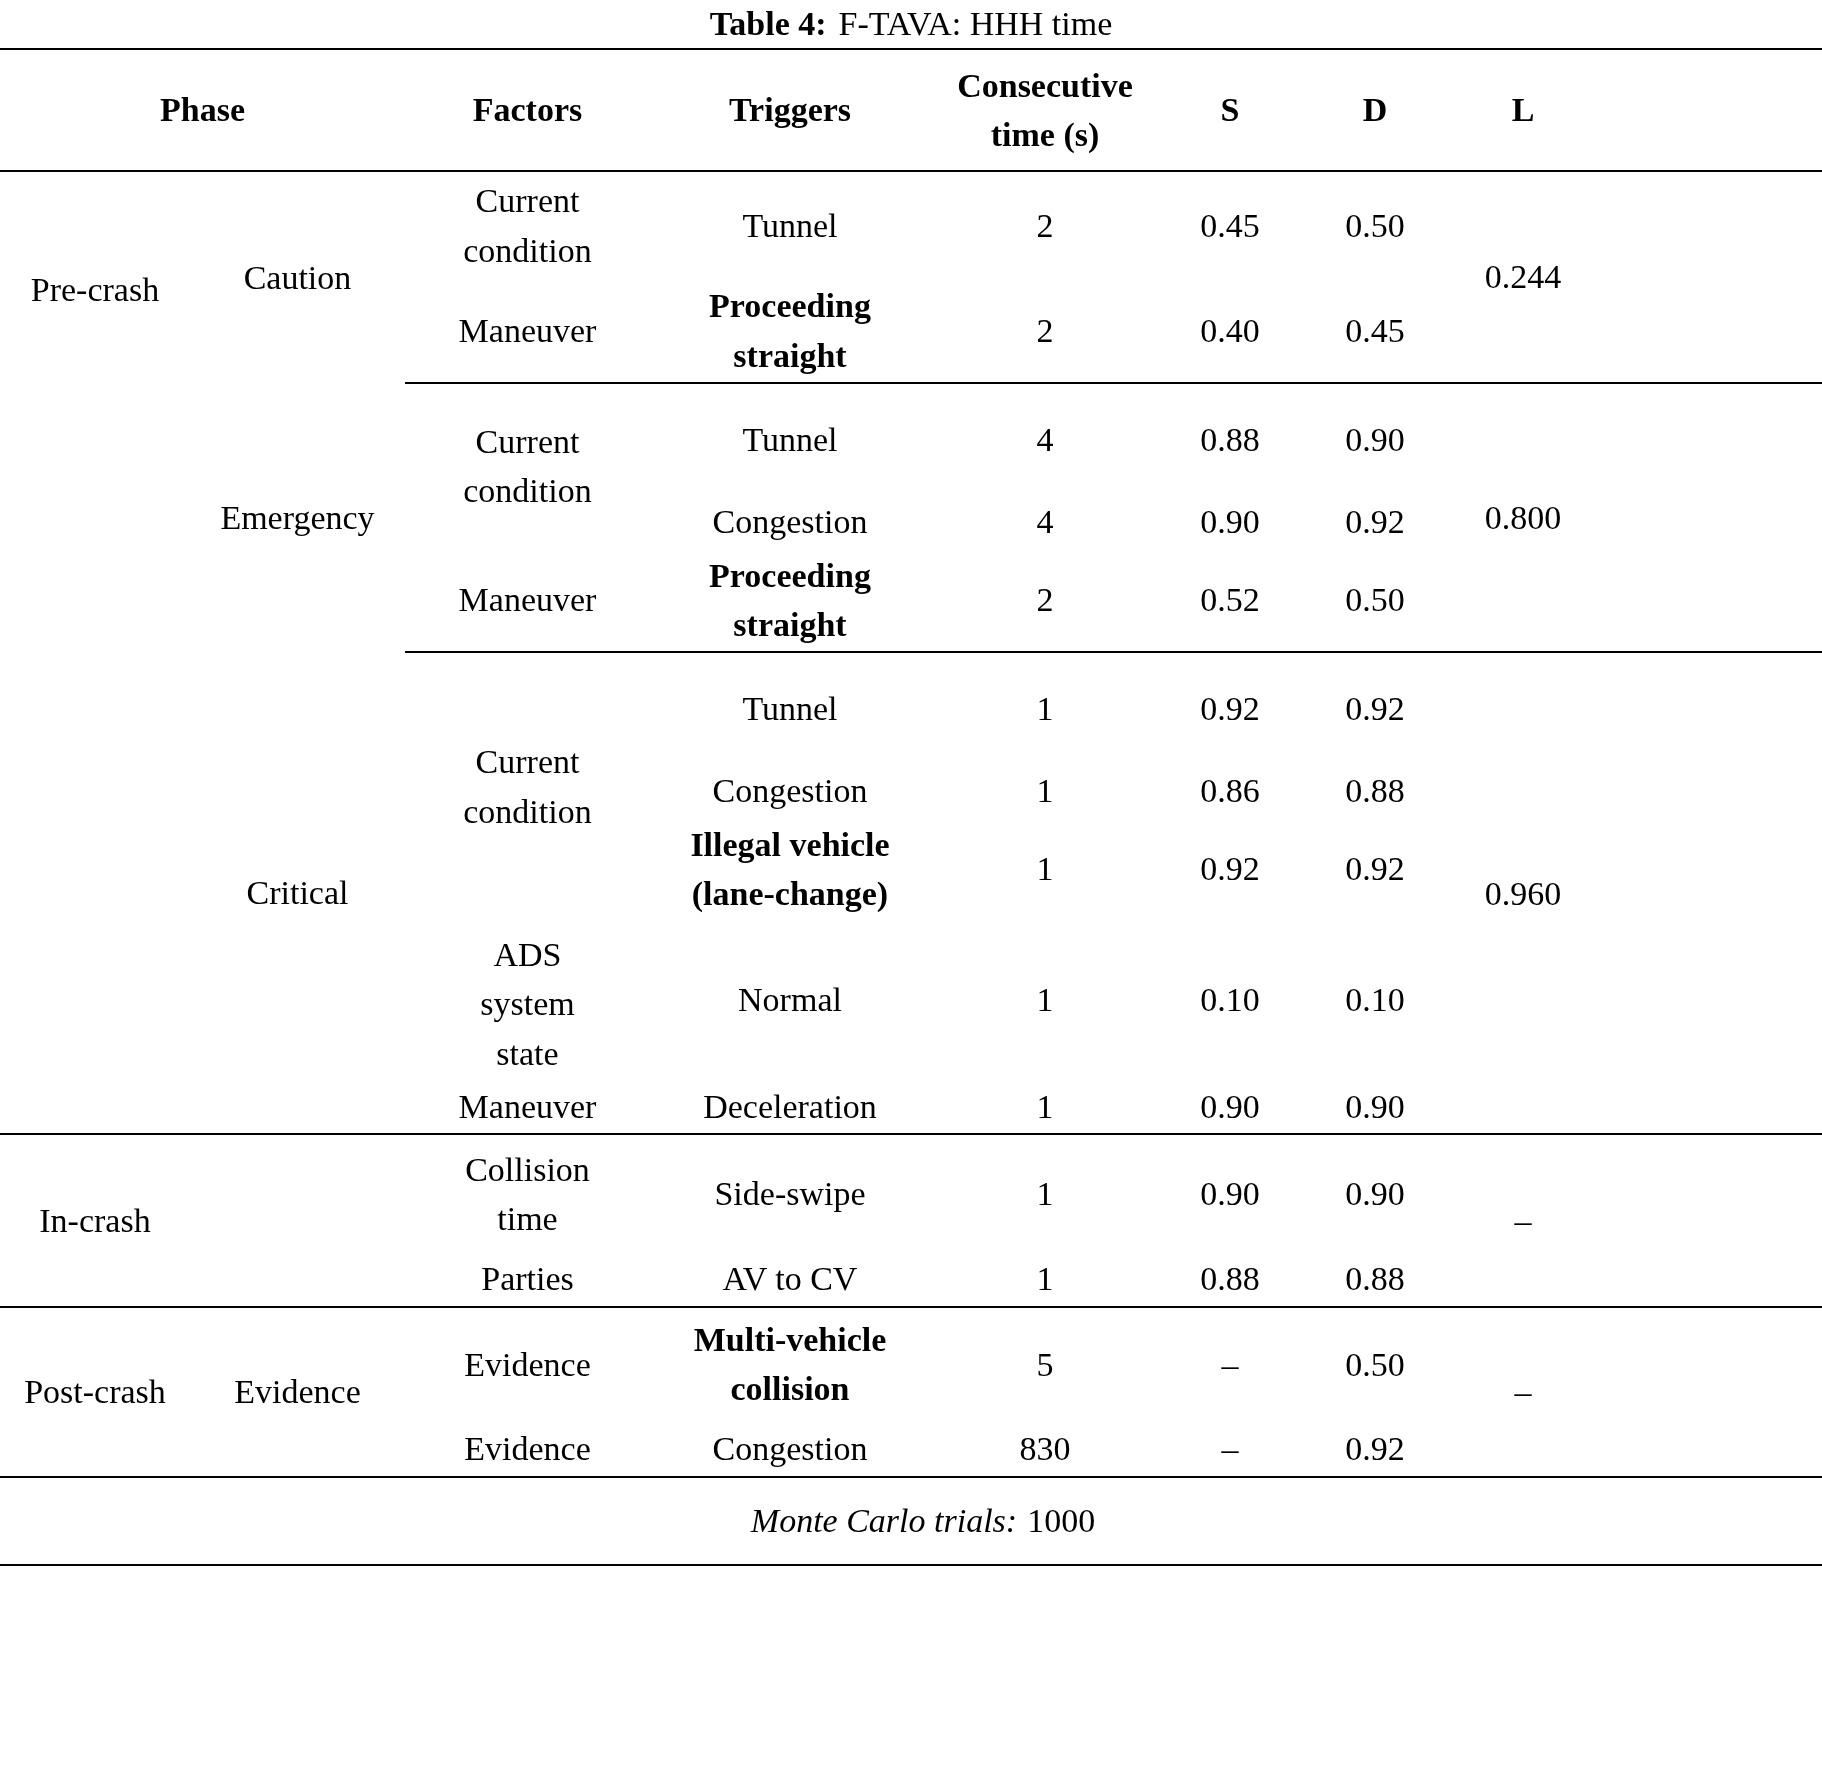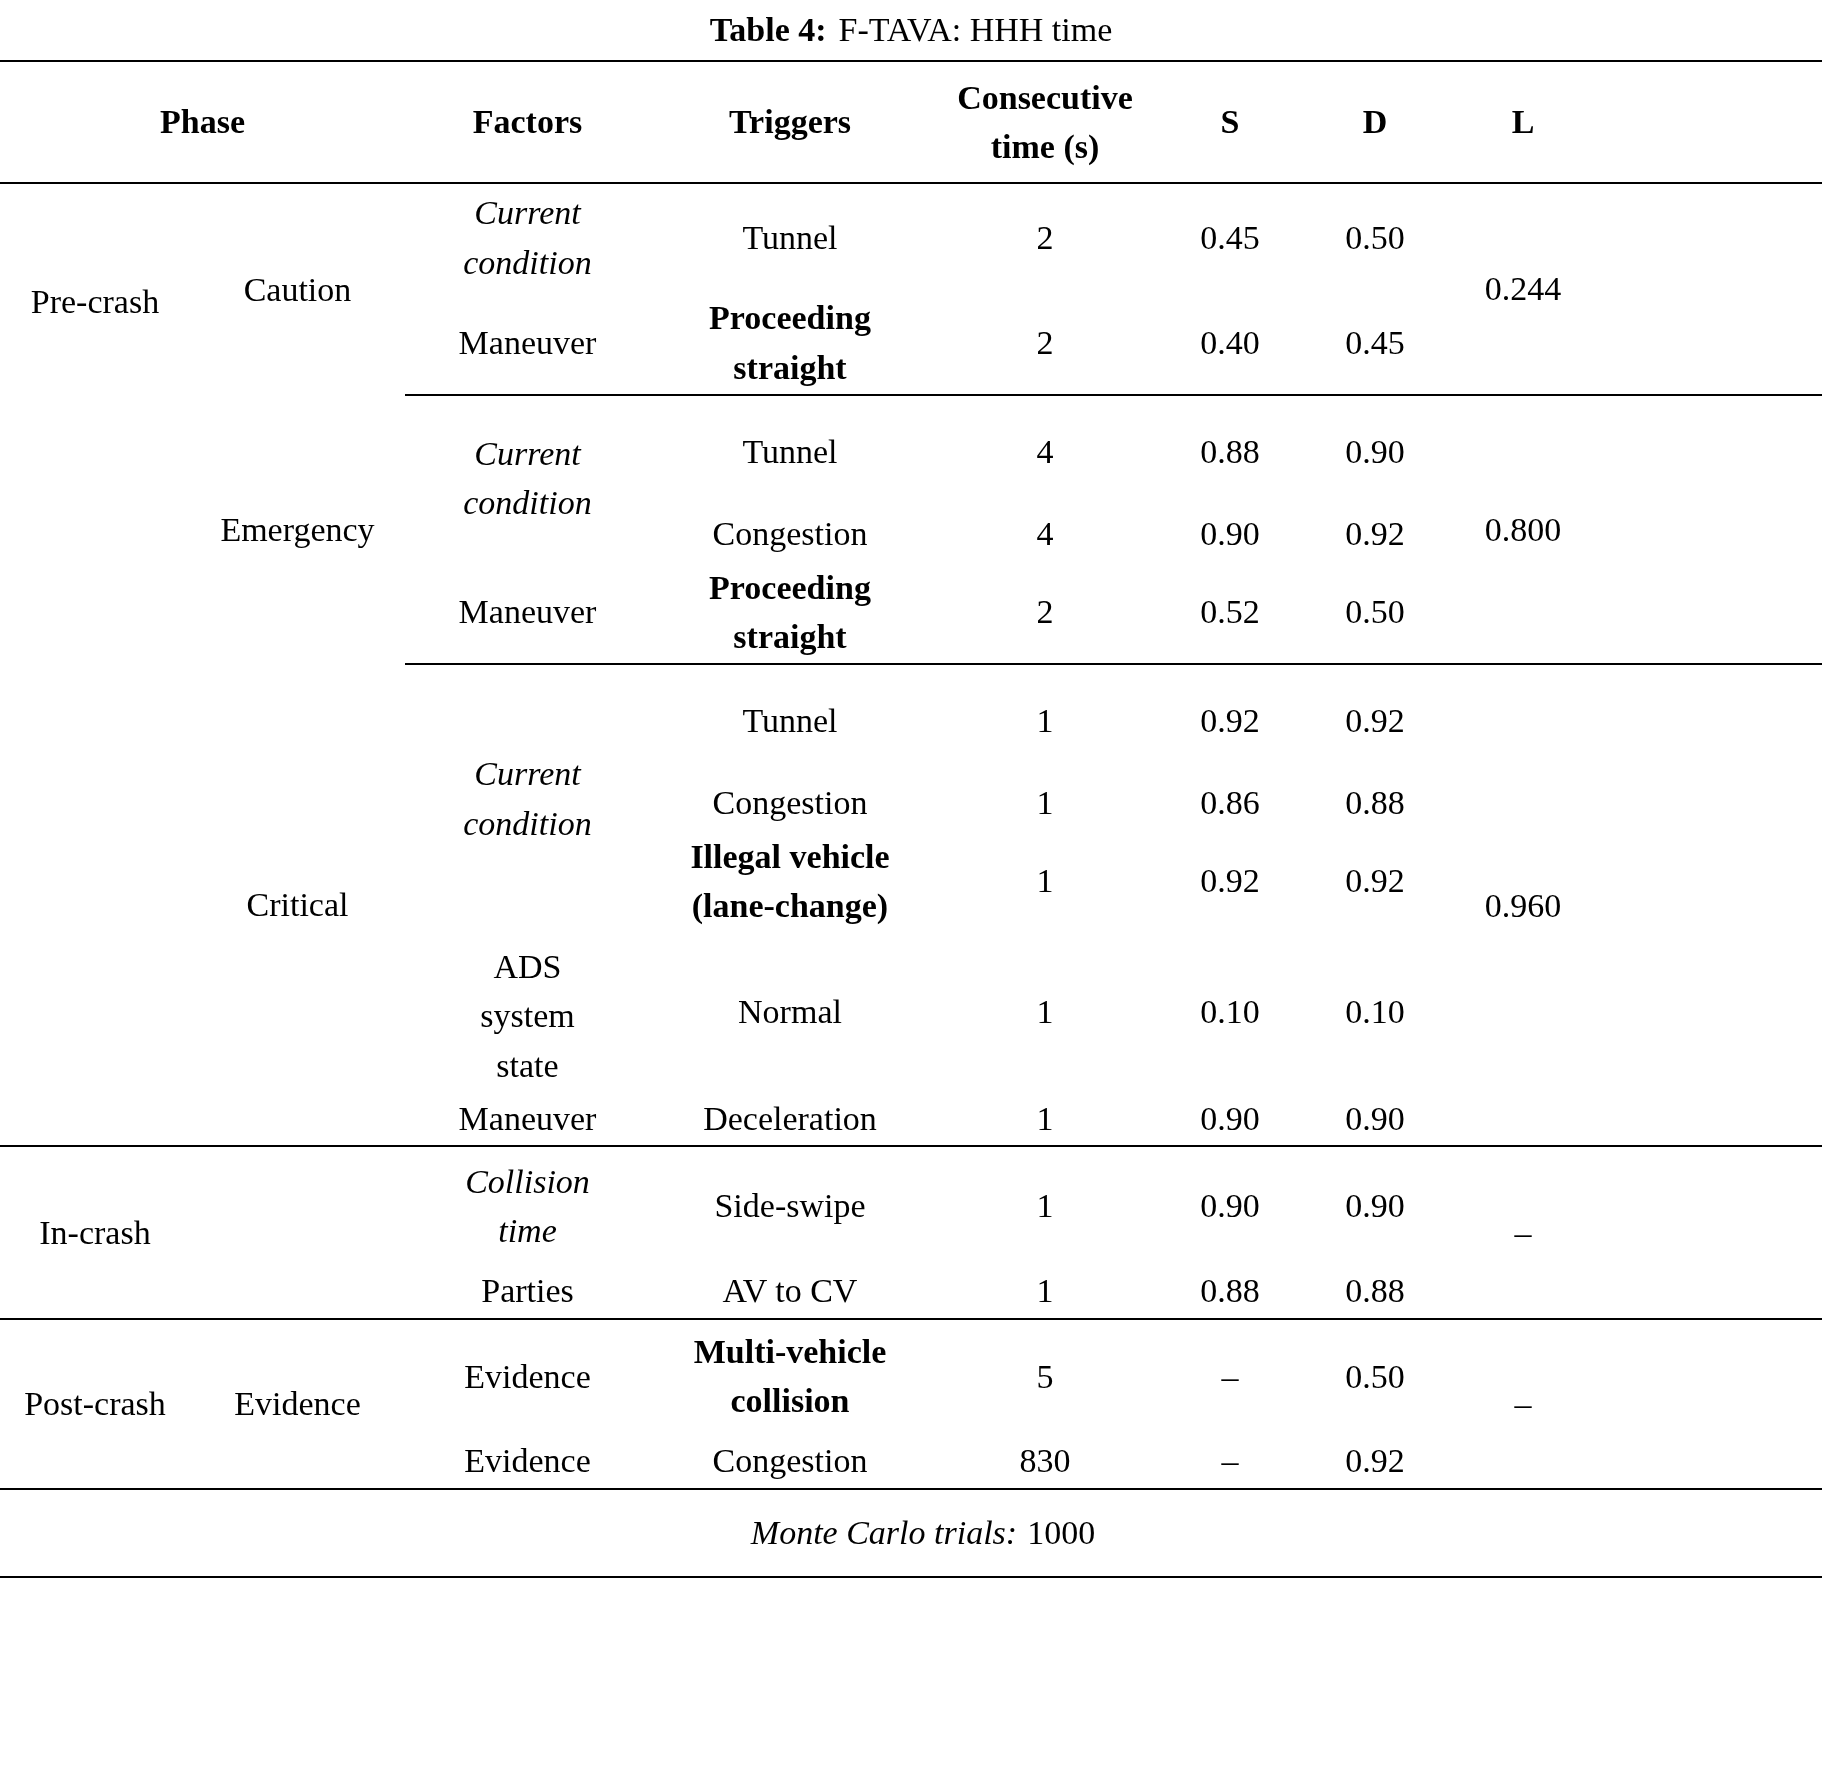--- a/index.html
+++ b/index.html
@@ -6,21 +6,21 @@
     margin: 0;
     padding: 0;
     background: #ffffff;
     width: 1822px;
     height: 1773px;
     font-family: "Liberation Serif", "DejaVu Serif", serif;
     color: #000000;
   }
   .page { width: 1822px; }
   .caption {
-    height: 60px;
+    height: 48px;
     display: flex;
     align-items: center;
     justify-content: center;
     font-size: 34px;
   }
   .caption .bold { font-weight: bold; margin-right: 12px; }
   table {
     border-collapse: collapse;
     table-layout: fixed;
     width: 1822px;
@@ -38,21 +38,21 @@
     border-top: 2px solid #000;
     border-bottom: 2px solid #000;
     height: 116px;
   }
   tr.rule-full > td { border-top: 2px solid #000; }
   tr.rule-part > td { border-top: 2px solid #000; }
   tr.rule-part > td.no-rule { border-top: none; }
   td.l-col, th.l-col { padding-right: 230px; }
   td.v-top { vertical-align: top; padding-top: 93px; }
   .narrow120 { display: inline-block; max-width: 125px; margin-top: 8px; }
-  .narrow170 { display: inline-block; max-width: 178px; font-style: italic; }
+  .narrow170 { display: inline-block; max-width: 178px; }
   .narrow220 { display: inline-block; max-width: 225px; font-weight: bold; }
   tr.footer-row > td {
     border-bottom: 2px solid #000;
     height: 82px;
   }
   .italic { font-style: italic; margin-left: 24px; }
   .footer-value { margin-left: 10px; }
   
   tr.h108 { height: 108px; }
   tr.h104 { height: 104px; }

